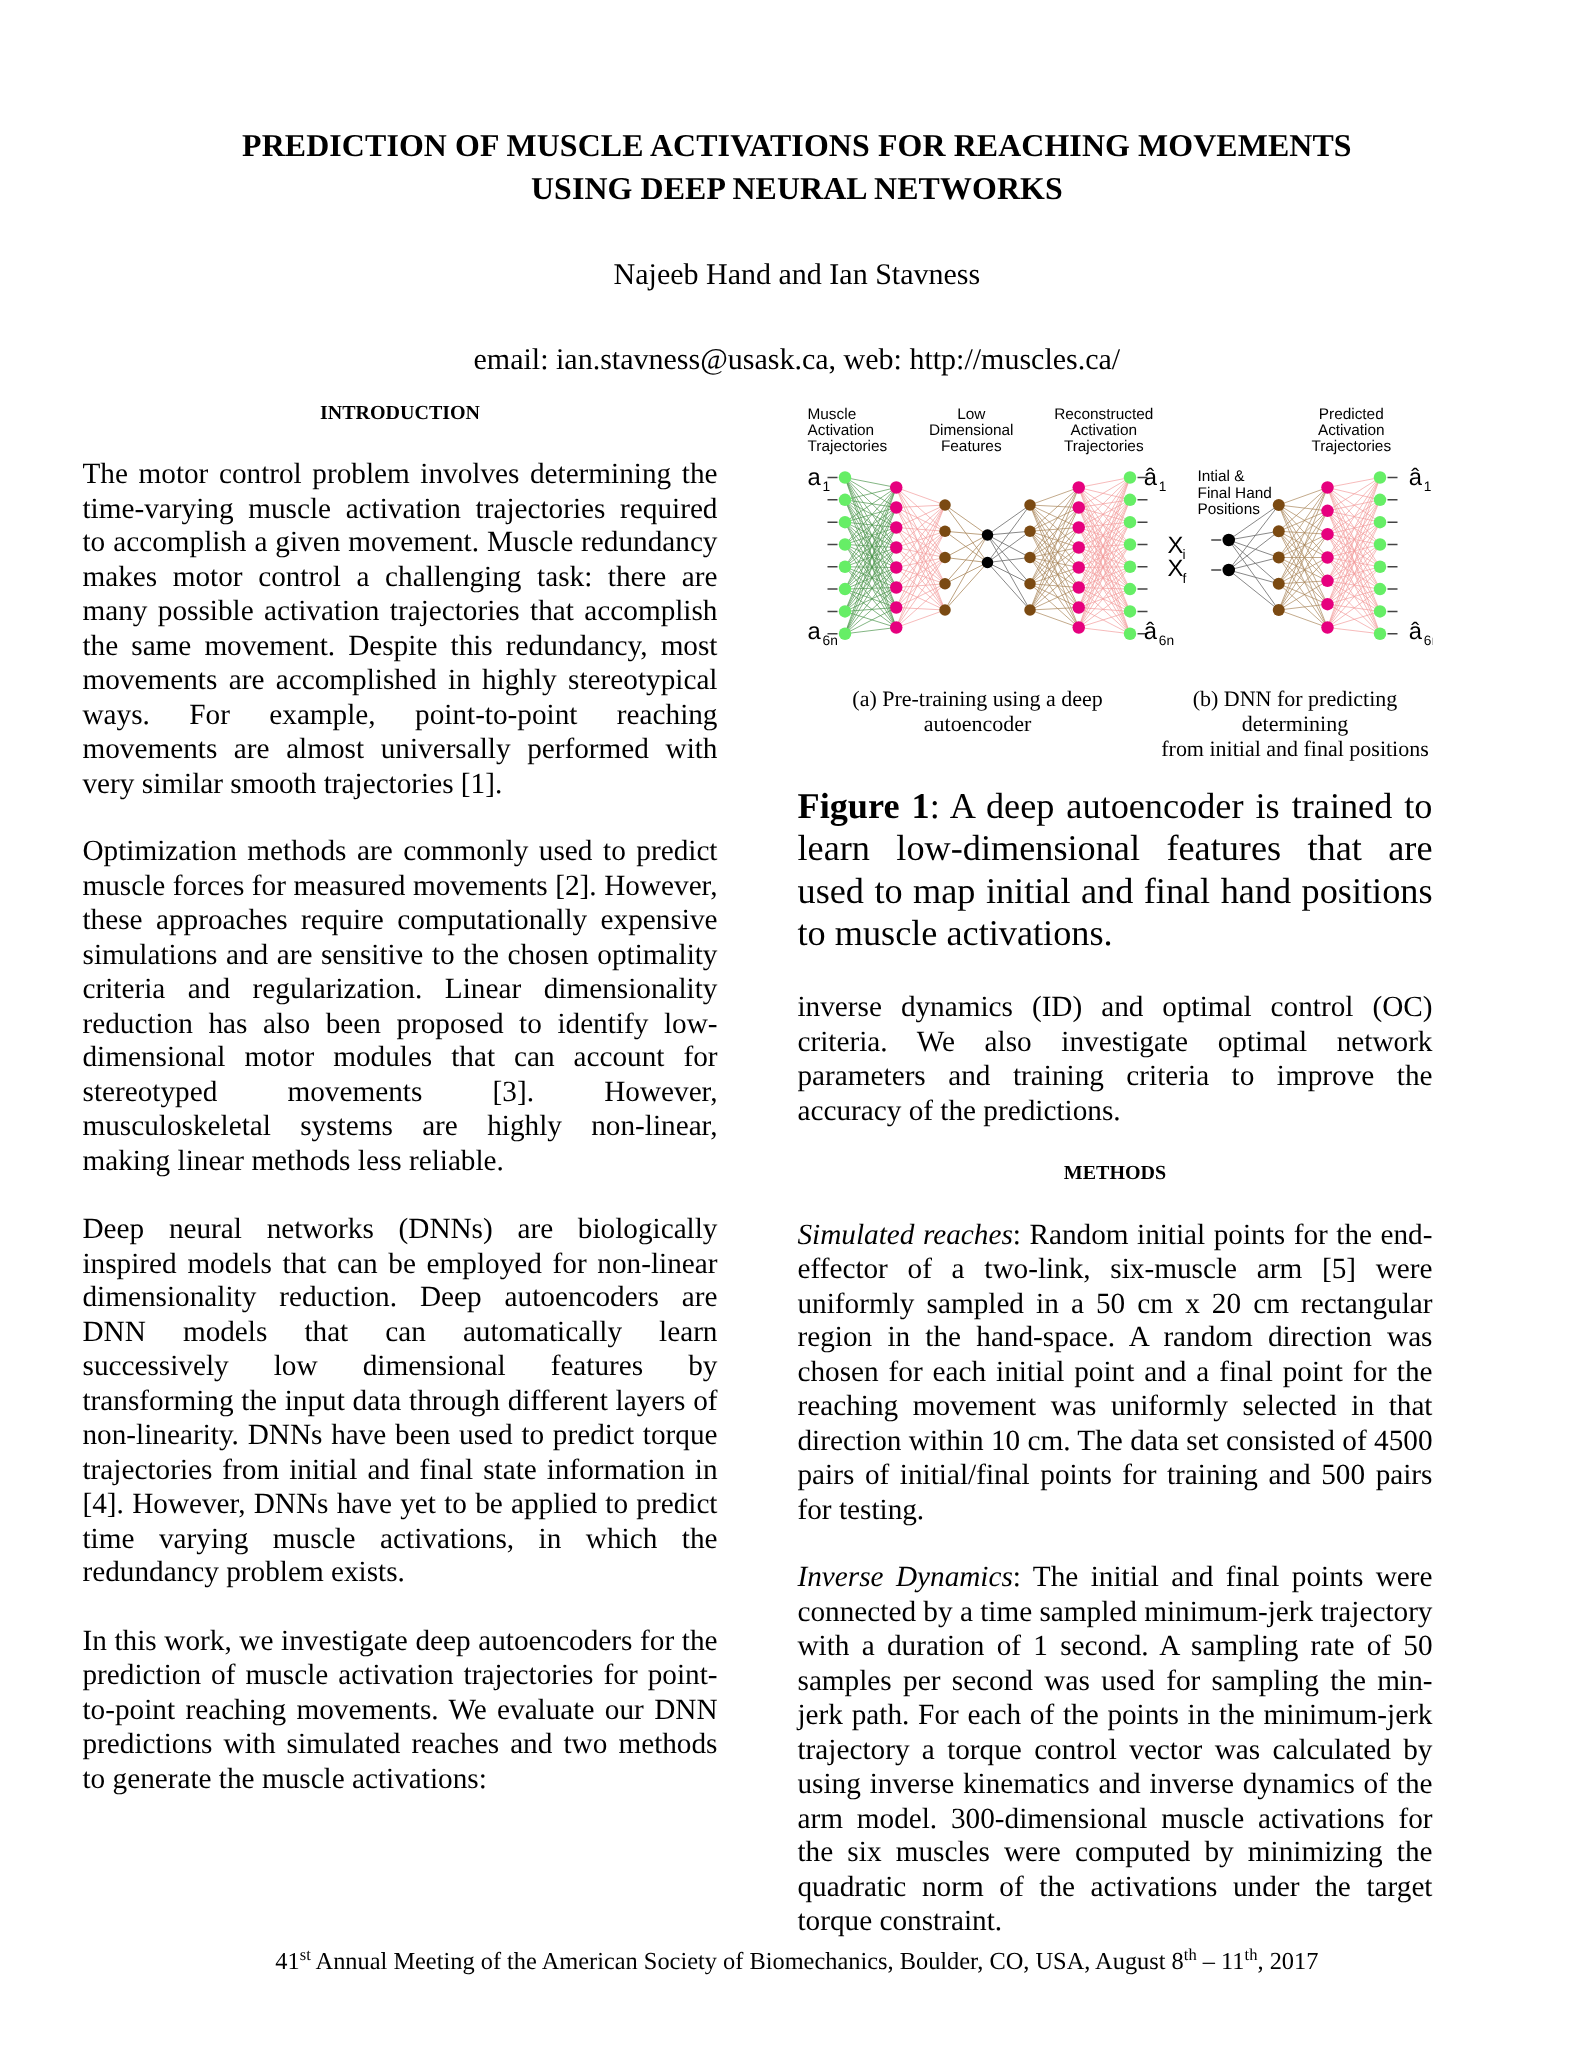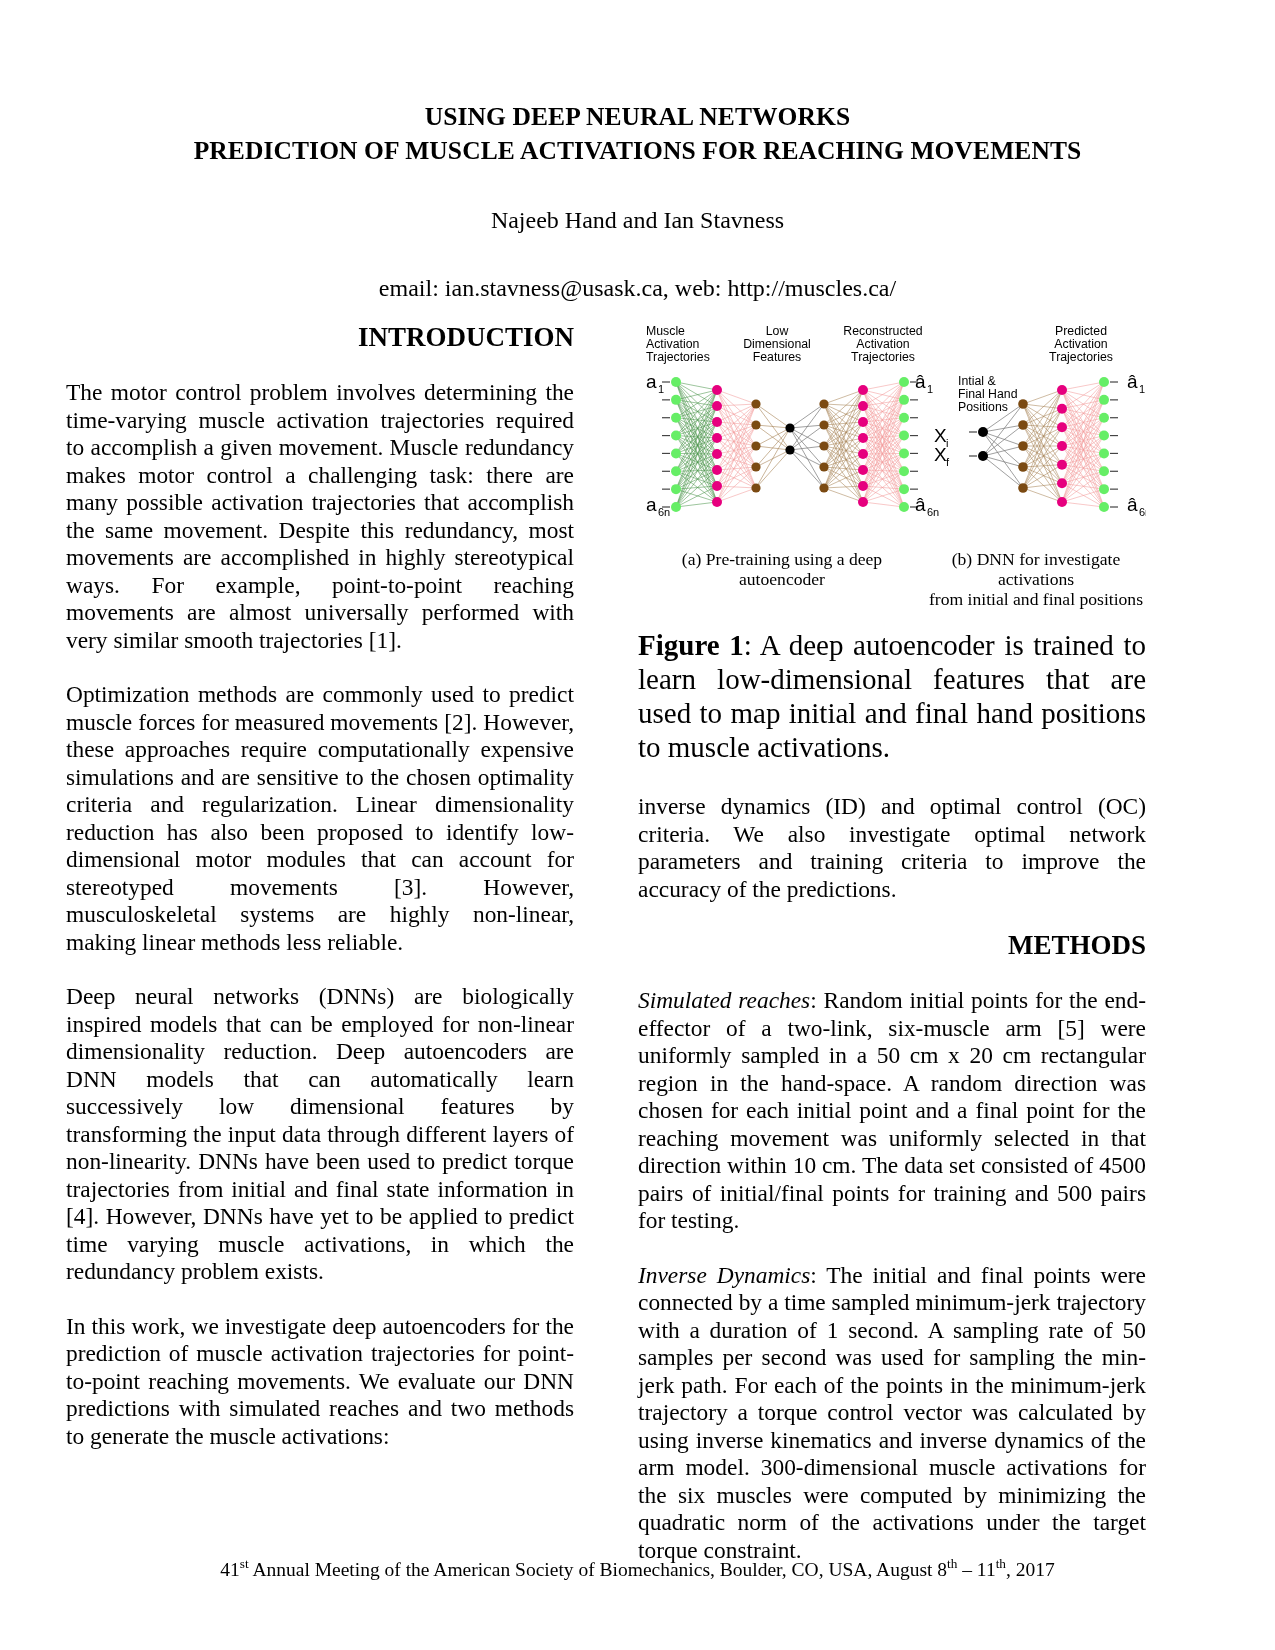--- a/index.html
+++ b/index.html
@@ -54,25 +54,25 @@
     width: 508px;
     font-size: 23.4px;
     line-height: 1.175;
     text-align: justify;
     text-justify: inter-word;
   }
   .col-left  { left: 66px; }
   .col-right { left: 638px; }
 
   h2.section {
-    font-size: 27px;
+    font-size: 16px;
     font-weight: bold;
     margin: 0 0 26px 0;
     line-height: 1.15;
-    text-align: right;
+    text-align: center;
   }
 
   p.para {
     margin: 0 0 27px 0;
     text-align: justify;
     hyphens: none;
   }
   p.para:last-child { margin-bottom: 0; }
   .ital { font-style: italic; }
 
@@ -121,22 +121,22 @@
   }
   sup { font-size: 0.68em; vertical-align: super; }
 </style>
 </head>
 <body>
 
 <div class="page">
 
   <div class="header">
     <div class="title">
+      <div>PREDICTION OF MUSCLE ACTIVATIONS FOR REACHING MOVEMENTS</div>
       <div>USING DEEP NEURAL NETWORKS</div>
-      <div>PREDICTION OF MUSCLE ACTIVATIONS FOR REACHING MOVEMENTS</div>
     </div>
     <div class="authors">Najeeb Hand and Ian Stavness</div>
     <div class="affil">
       <div>email:  ian.stavness@usask.ca, web: http://muscles.ca/</div>
     </div>
   </div>
 
   <div class="col col-left">
     <h2 class="section">INTRODUCTION</h2>
     <p class="para">The motor control problem involves determining the time-varying muscle activation trajectories required to accomplish a given movement. Muscle redundancy makes motor control a challenging task: there are many possible activation trajectories that accomplish the same movement. Despite this redundancy, most movements are accomplished in highly stereotypical ways. For example, point-to-point reaching movements are almost universally performed with very similar smooth trajectories [1].</p>
@@ -654,21 +654,21 @@
             <text x="289" y="194">6n</text>
             <text x="501" y="71">1</text>
             <text x="501" y="194">6n</text>
           </g>
         </svg>
       </div>
 
       <div class="subcaptions">
         <div class="subcap-a">(a) Pre-training using a deep autoencoder</div>
         <div class="subcap-b">
-          <div>(b) DNN for investigate activations</div>
+          <div>(b) DNN for predicting determining</div>
           <div>from initial and final positions</div>
         </div>
       </div>
 
       <p class="fig-caption"><b>Figure 1</b><span>:  A deep autoencoder is trained to learn low-dimensional features that are used to map initial and final hand positions to muscle activations.</span></p>
     </div>
 
     <p class="para" style="margin-top:29px">inverse dynamics (ID) and optimal control (OC) criteria. We also investigate optimal network parameters and training criteria to improve the accuracy of the predictions.</p>
 
     <h2 class="section">METHODS</h2>

